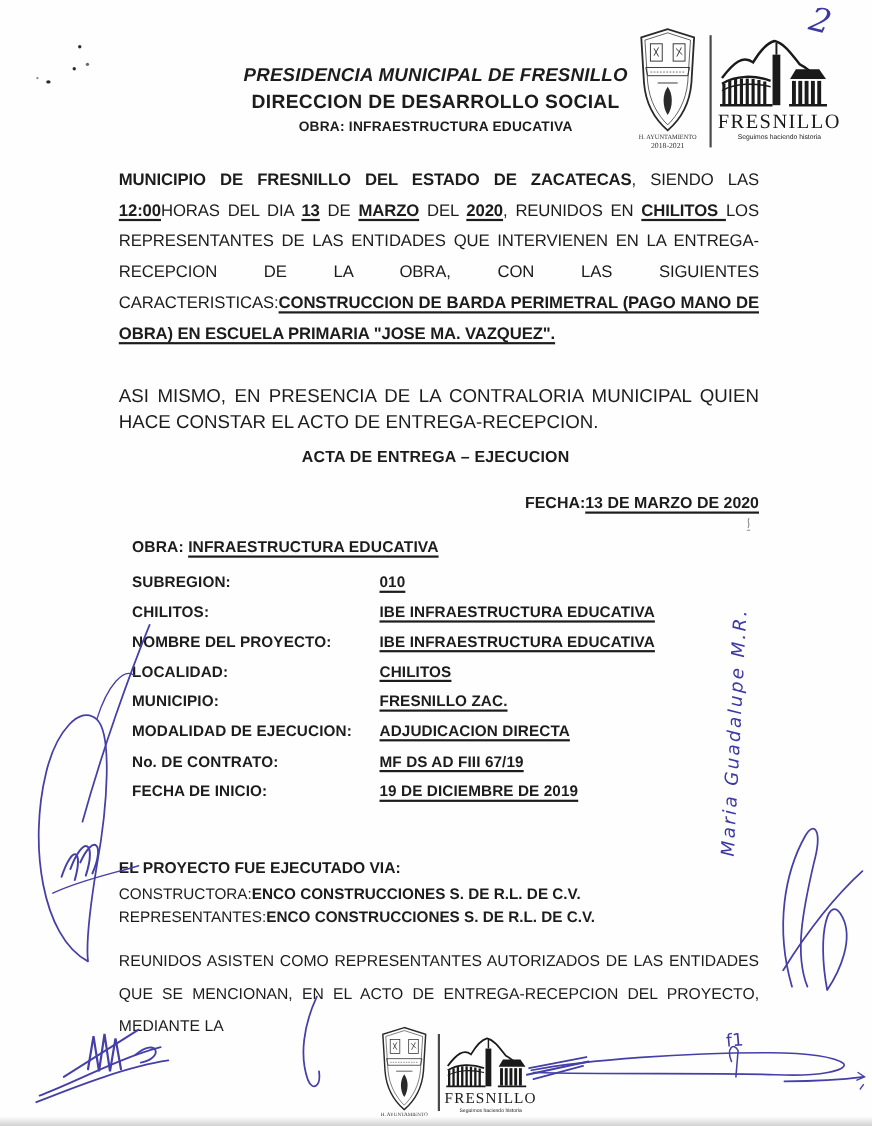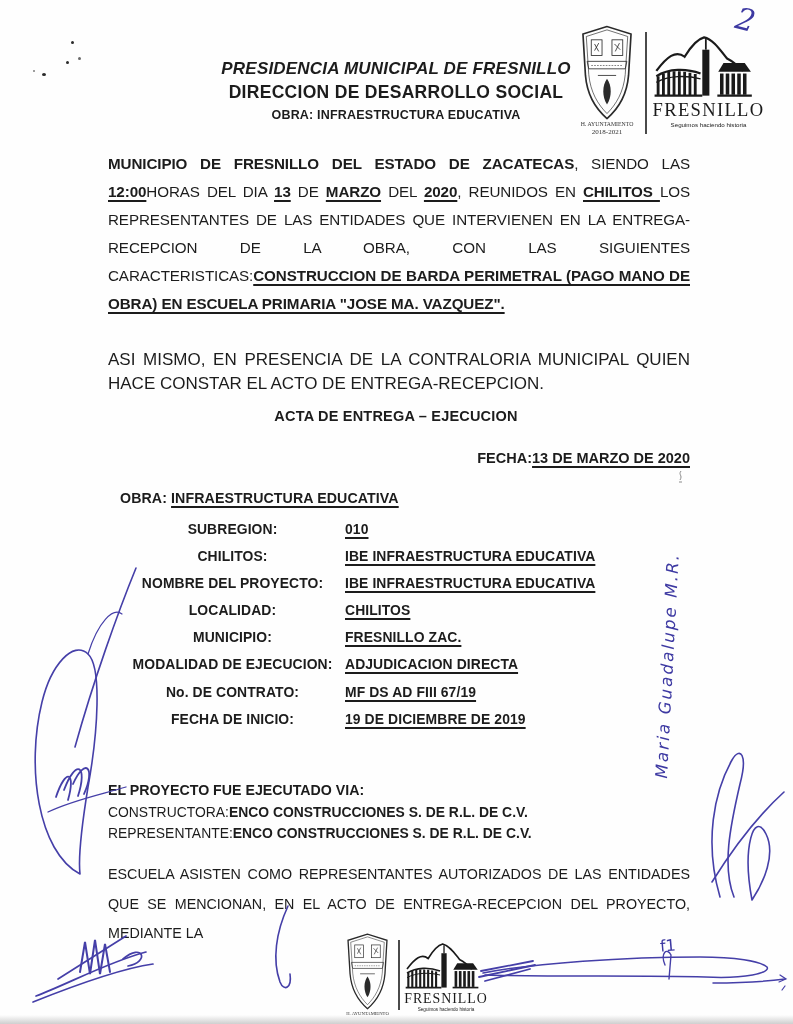--- a/index.html
+++ b/index.html
@@ -19,21 +19,21 @@
   .h-line3{font-size:12.5px;font-weight:700;margin-top:2px;letter-spacing:.2px;}
   .vdivider{width:1.5px;background:#4a4a4a;}
   .para{ text-align:justify;}
   .intro{left:108px;top:150px;width:582px;font-size:15.2px;line-height:28px;letter-spacing:-.1px;}
   .presencia{left:108px;top:348px;width:582px;font-size:17px;line-height:24px;}
   .acta-heading{left:56px;top:408px;width:680px;text-align:center;font-size:14.5px;font-weight:700;letter-spacing:.2px;}
   .fecha-line{left:300px;top:450px;width:390px;text-align:right;font-size:14.5px;font-weight:700;}
   .obra-line{left:120px;top:490px;font-size:14.2px;font-weight:700;letter-spacing:.1px;}
   .fields{left:120px;top:520px;width:570px;}
   .field-row{display:flex;margin-bottom:8.6px;font-size:13.9px;font-weight:700;line-height:18.5px;letter-spacing:.1px;}
-  .field-label{width:225px;flex:0 0 225px;text-align:center;}
+  .field-label{width:225px;flex:0 0 225px;}
   .ejecutado{left:108px;top:780px;width:582px;font-size:13.9px;line-height:21.5px;}
   .ejec-heading{font-weight:700;font-size:14.2px;}
   .closing{left:108px;top:860px;width:582px;font-size:14.3px;line-height:29.5px;}
   .ink{color:#3d39a2;}
   .hand2{left:736px;top:2px;font-size:30px;font-style:italic;transform:rotate(14deg);font-family:"DejaVu Serif",serif;}
   .margin-note{left:652px;top:778px;width:260px;transform:rotate(-87deg);transform-origin:0 0;
     font-size:16.5px;font-style:italic;letter-spacing:2.2px;white-space:nowrap;font-family:"DejaVu Sans",sans-serif;}
   .f1-mark{left:660px;top:936px;font-size:16px;transform:rotate(-5deg);font-family:"DejaVu Sans",sans-serif;}
   .speck{position:absolute;border-radius:50%;background:#2a2a2a;}
   .fecha-smudge{left:676px;top:470px;}
@@ -146,24 +146,24 @@
       </div>
     <div class="field-row">
         <span class="field-label">FECHA DE INICIO:</span>
         <span class="u">19 DE DICIEMBRE DE 2019</span>
       </div>
   </div>
 
   <div class="abs ejecutado">
     <div class="ejec-heading">EL PROYECTO FUE EJECUTADO VIA:</div>
     <div><span>CONSTRUCTORA:</span><span class="b">ENCO CONSTRUCCIONES S. DE R.L. DE C.V.</span></div>
-    <div><span>REPRESENTANTE:</span><span class="b">ENCO CONSTRUCCIONES S. DE R.L. DE C.V.</span></div>
+    <div><span>REPRESENTANTES:</span><span class="b">ENCO CONSTRUCCIONES S. DE R.L. DE C.V.</span></div>
   </div>
 
-  <p class="abs para closing" style="margin:0;">ESCUELA ASISTEN COMO REPRESENTANTES AUTORIZADOS DE LAS ENTIDADES QUE SE MENCIONAN, EN EL ACTO DE ENTREGA-RECEPCION DEL PROYECTO, MEDIANTE LA</p>
+  <p class="abs para closing" style="margin:0;">REUNIDOS ASISTEN COMO REPRESENTANTES AUTORIZADOS DE LAS ENTIDADES QUE SE MENCIONAN, EN EL ACTO DE ENTREGA-RECEPCION DEL PROYECTO, MEDIANTE LA</p>
 
   <svg class="abs" style="left:344px;top:932px;" width="47" height="91" viewBox="0 0 70 135">
       <use href="#crest"></use>
     </svg>
   <div class="abs vdivider" style="left:398px;top:940px;height:70px;"></div>
   <svg class="abs" style="left:403px;top:940px;" width="86" height="74" viewBox="0 0 130 112">
       <use href="#fresnillo-logo"></use>
     </svg>
 
   <div class="abs ink margin-note">Maria Guadalupe M.R.</div>

